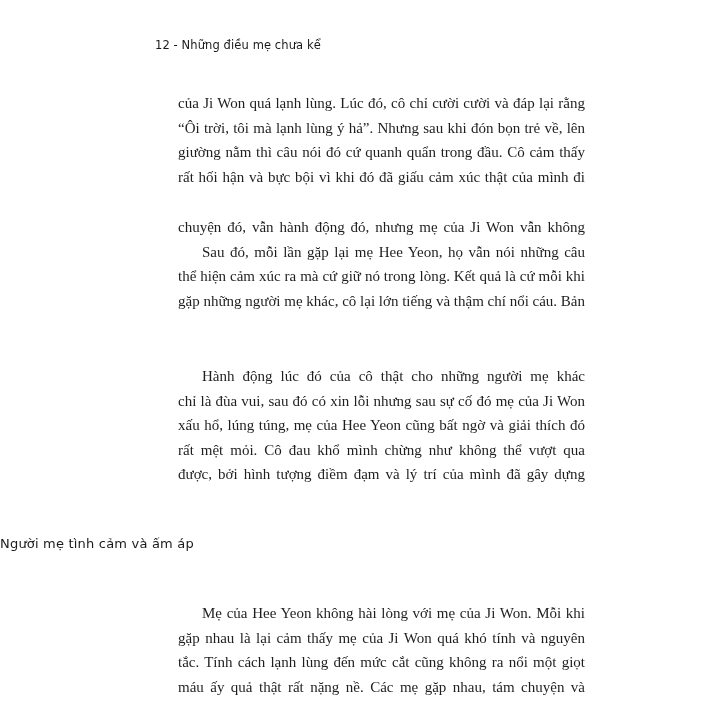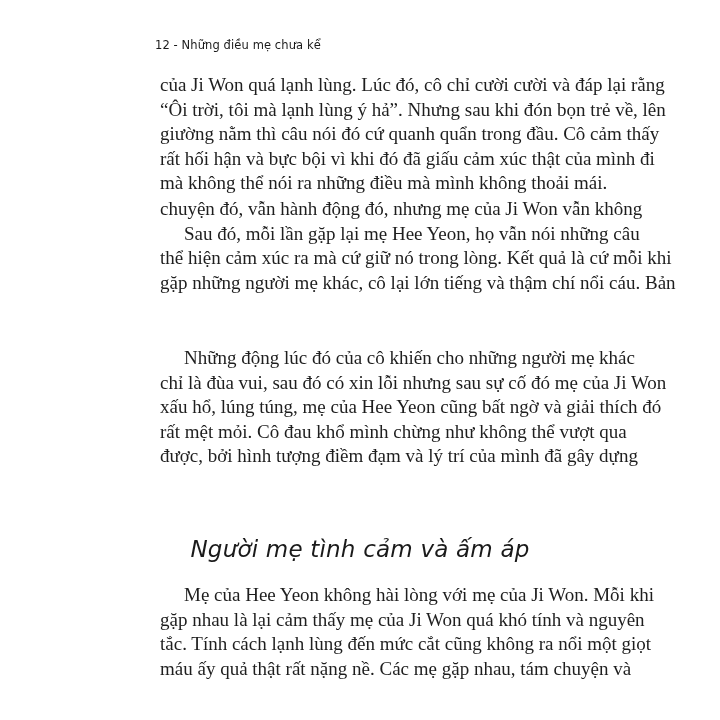--- a/index.html
+++ b/index.html
@@ -27,26 +27,26 @@
       font-size: 11.5px;
       color: #1a1a1a;
       letter-spacing: 0.1px;
       white-space: nowrap;
     }
     .body-text {
       position: absolute;
       left: 160px;
       width: 407px;
       font-family: "Liberation Serif", "DejaVu Serif", serif;
-      font-size: 19px;
+      font-size: 15px;
       line-height: 24.6px;
       color: #1e1e1e;
       text-align: justify;
       text-align-last: left;
-      margin: 0;
+      margin: 18px;
     }
     .line {
       display: block;
       height: 24.6px;
       white-space: nowrap;
       text-align: justify;
       text-align-last: justify;
     }
     .line.last {
       text-align-last: left;
@@ -56,52 +56,49 @@
     }
     .p1 { top: 73px; }
     .p2 { top: 197px; }
     .p3 { top: 346px; }
     .p4 { top: 583px; }
     .section-heading {
       position: absolute;
       left: 0;
       width: 720px;
       top: 536px;
-      text-align: center;
       font-family: "DejaVu Sans", sans-serif;
-      font-size: 23px;
+      font-size: 13px;
       color: #1a1a1a;
       letter-spacing: 0.2px;
-      font-style: italic;
     }
   </style>
 </head>
 <body>
 
 <div class="page">
 
   <div class="running-header">12 - Những điều mẹ chưa kể</div>
 
   <div class="body-text p1">
     <span class="line">của Ji Won quá lạnh lùng. Lúc đó, cô chỉ cười cười và đáp lại rằng</span>
     <span class="line">“Ôi trời, tôi mà lạnh lùng ý hả”. Nhưng sau khi đón bọn trẻ về, lên</span>
     <span class="line">giường nằm thì câu nói đó cứ quanh quẩn trong đầu. Cô cảm thấy</span>
     <span class="line">rất hối hận và bực bội vì khi đó đã giấu cảm xúc thật của mình đi</span>
-    <span class="line last">mà không thể nói ra những điều mà mình không thoải mái.</span>
   </div>
 
   <div class="body-text p2">
     <span class="line">chuyện đó, vẫn hành động đó, nhưng mẹ của Ji Won vẫn không</span>
     <span class="line indent">Sau đó, mỗi lần gặp lại mẹ Hee Yeon, họ vẫn nói những câu</span>
     <span class="line">thể hiện cảm xúc ra mà cứ giữ nó trong lòng. Kết quả là cứ mỗi khi</span>
     <span class="line">gặp những người mẹ khác, cô lại lớn tiếng và thậm chí nổi cáu. Bản</span>
   </div>
 
   <div class="body-text p3">
-    <span class="line indent">Những động lúc đó của cô khiến cho những người mẹ khác</span>
+    <span class="line indent">Hành động lúc đó của cô thật cho những người mẹ khác</span>
     <span class="line">chỉ là đùa vui, sau đó có xin lỗi nhưng sau sự cố đó mẹ của Ji Won</span>
     <span class="line">xấu hổ, lúng túng, mẹ của Hee Yeon cũng bất ngờ và giải thích đó</span>
     <span class="line">rất mệt mỏi. Cô đau khổ mình chừng như không thể vượt qua</span>
     <span class="line">được, bởi hình tượng điềm đạm và lý trí của mình đã gây dựng</span>
   </div>
 
   <div class="section-heading">Người mẹ tình cảm và ấm áp</div>
 
   <div class="body-text p4">
     <span class="line indent">Mẹ của Hee Yeon không hài lòng với mẹ của Ji Won. Mỗi khi</span>

